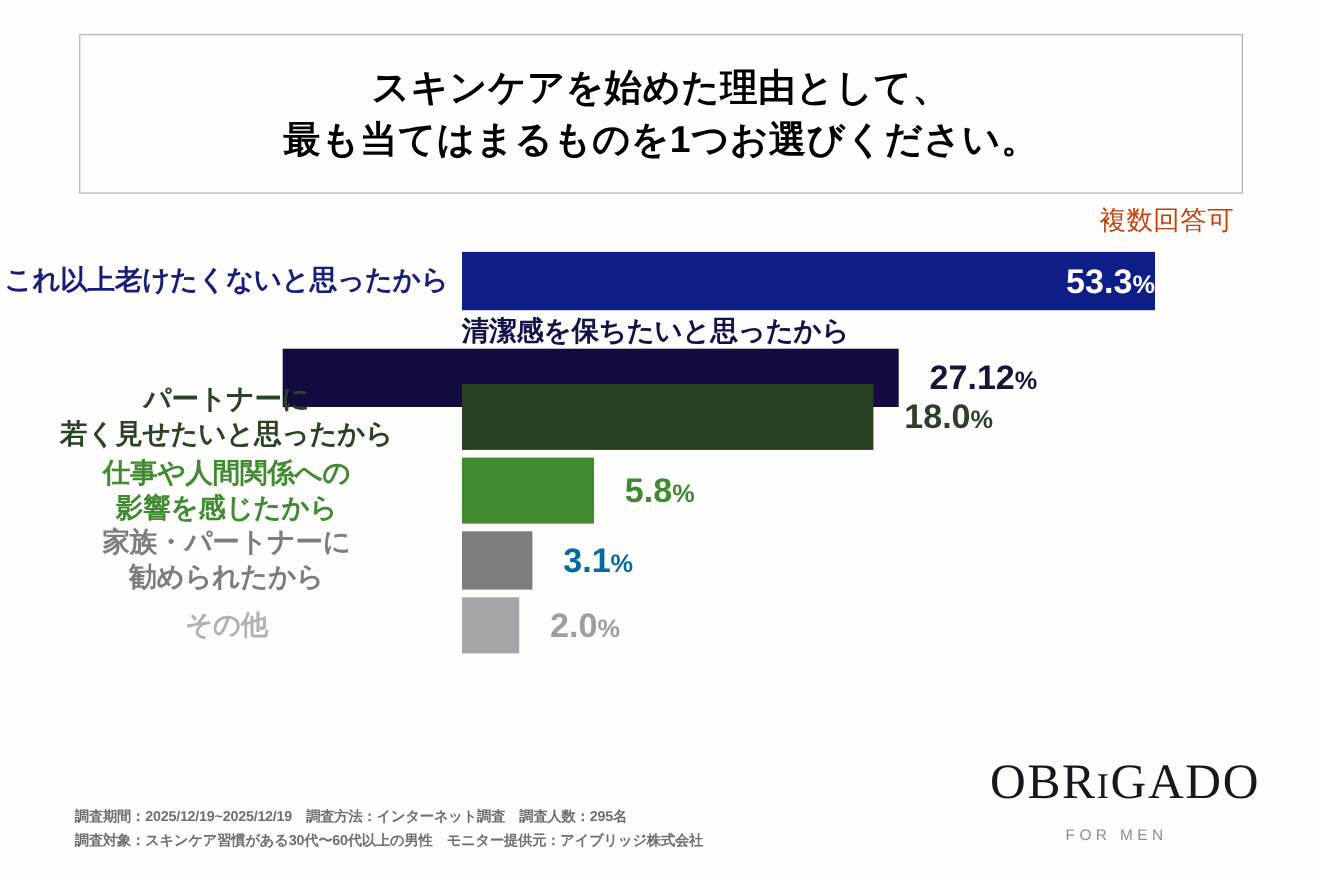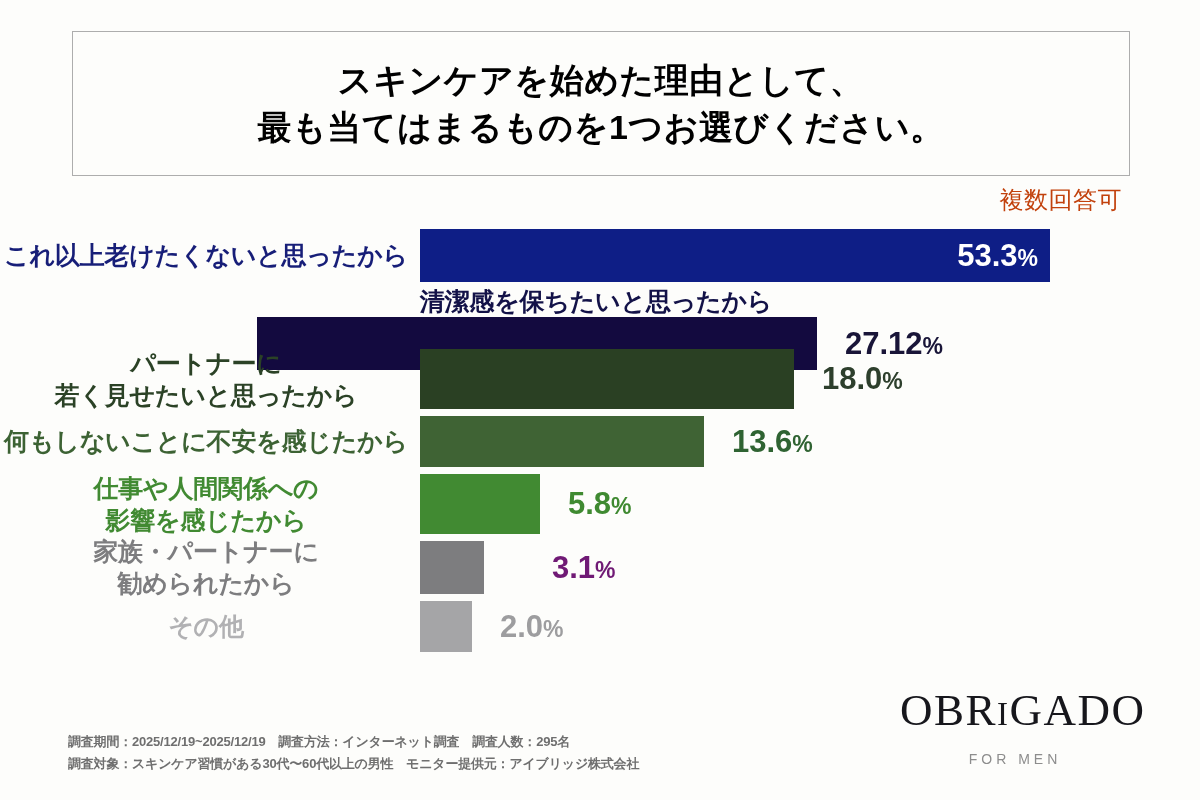--- a/index.html
+++ b/index.html
@@ -74,21 +74,21 @@
     align-items:center;
     justify-content:flex-end;
   }
   .val {
     font-weight:bold;
     white-space:nowrap;
     line-height:1;
   }
   .val .num { font-size:31px; }
   .val .pct { font-size:23px; }
-  .val.inside { color:#ffffff; padding-right:12px; }
+  .val.inside { color:#ffffff; padding-right:0; }
   .val.outside { padding-left:28px; }
 
   
   #footer-meta {
     position:absolute;
     left:68px; top:731px;
     font-size:13px;
     color:#6f6f6f;
     line-height:1.72;
     letter-spacing:-0.2px;
@@ -142,41 +142,34 @@
       </div>
     </div>
     <div class="row" style="height: 67px;">
       <div class="bar-label" style="color: rgb(43, 66, 38);">パートナーに
 若く見せたいと思ったから</div>
       <div class="bar-wrap">
         <div class="bar" style="width: 374px; height: 60px; background: rgb(42, 64, 35);"></div>
         <div class="val outside" style="color: rgb(45, 63, 44);"><span class="num">18.0</span><span class="pct">%</span></div>
       </div>
     </div>
-    <div class="row" style="height: 58px;">
-      <div class="bar-label" style="color: rgb(60, 98, 51);">何もしないことに不安を感じたから</div>
-      <div class="bar-wrap">
-        <div class="bar" style="width: 284px; height: 51px; background: rgb(63, 99, 52);"></div>
-        <div class="val outside" style="color: rgb(47, 99, 50);"><span class="num">13.6</span><span class="pct">%</span></div>
-      </div>
-    </div>
     <div class="row" style="height: 67px;">
       <div class="bar-label" style="color: rgb(65, 138, 50);">仕事や人間関係への
 影響を感じたから</div>
       <div class="bar-wrap">
         <div class="bar" style="width: 120px; height: 60px; background: rgb(65, 138, 50);"></div>
         <div class="val outside" style="color: rgb(63, 138, 49);"><span class="num">5.8</span><span class="pct">%</span></div>
       </div>
     </div>
     <div class="row" style="height: 60px;">
       <div class="bar-label" style="color: rgb(125, 125, 127);">家族・パートナーに
 勧められたから</div>
       <div class="bar-wrap">
         <div class="bar" style="width: 64px; height: 53px; background: rgb(125, 125, 127);"></div>
-        <div class="val outside" style="color: #701a75; margin-left: 40px;"><span class="num">3.1</span><span class="pct">%</span></div>
+        <div class="val outside" style="color: #0369a1;"><span class="num">3.1</span><span class="pct">%</span></div>
       </div>
     </div>
     <div class="row" style="height: 58px;">
       <div class="bar-label" style="color: rgb(177, 177, 179);">その他</div>
       <div class="bar-wrap">
         <div class="bar" style="width: 52px; height: 51px; background: rgb(165, 165, 167);"></div>
         <div class="val outside" style="color: rgb(157, 157, 159);"><span class="num">2.0</span><span class="pct">%</span></div>
       </div>
     </div>
   </div>

